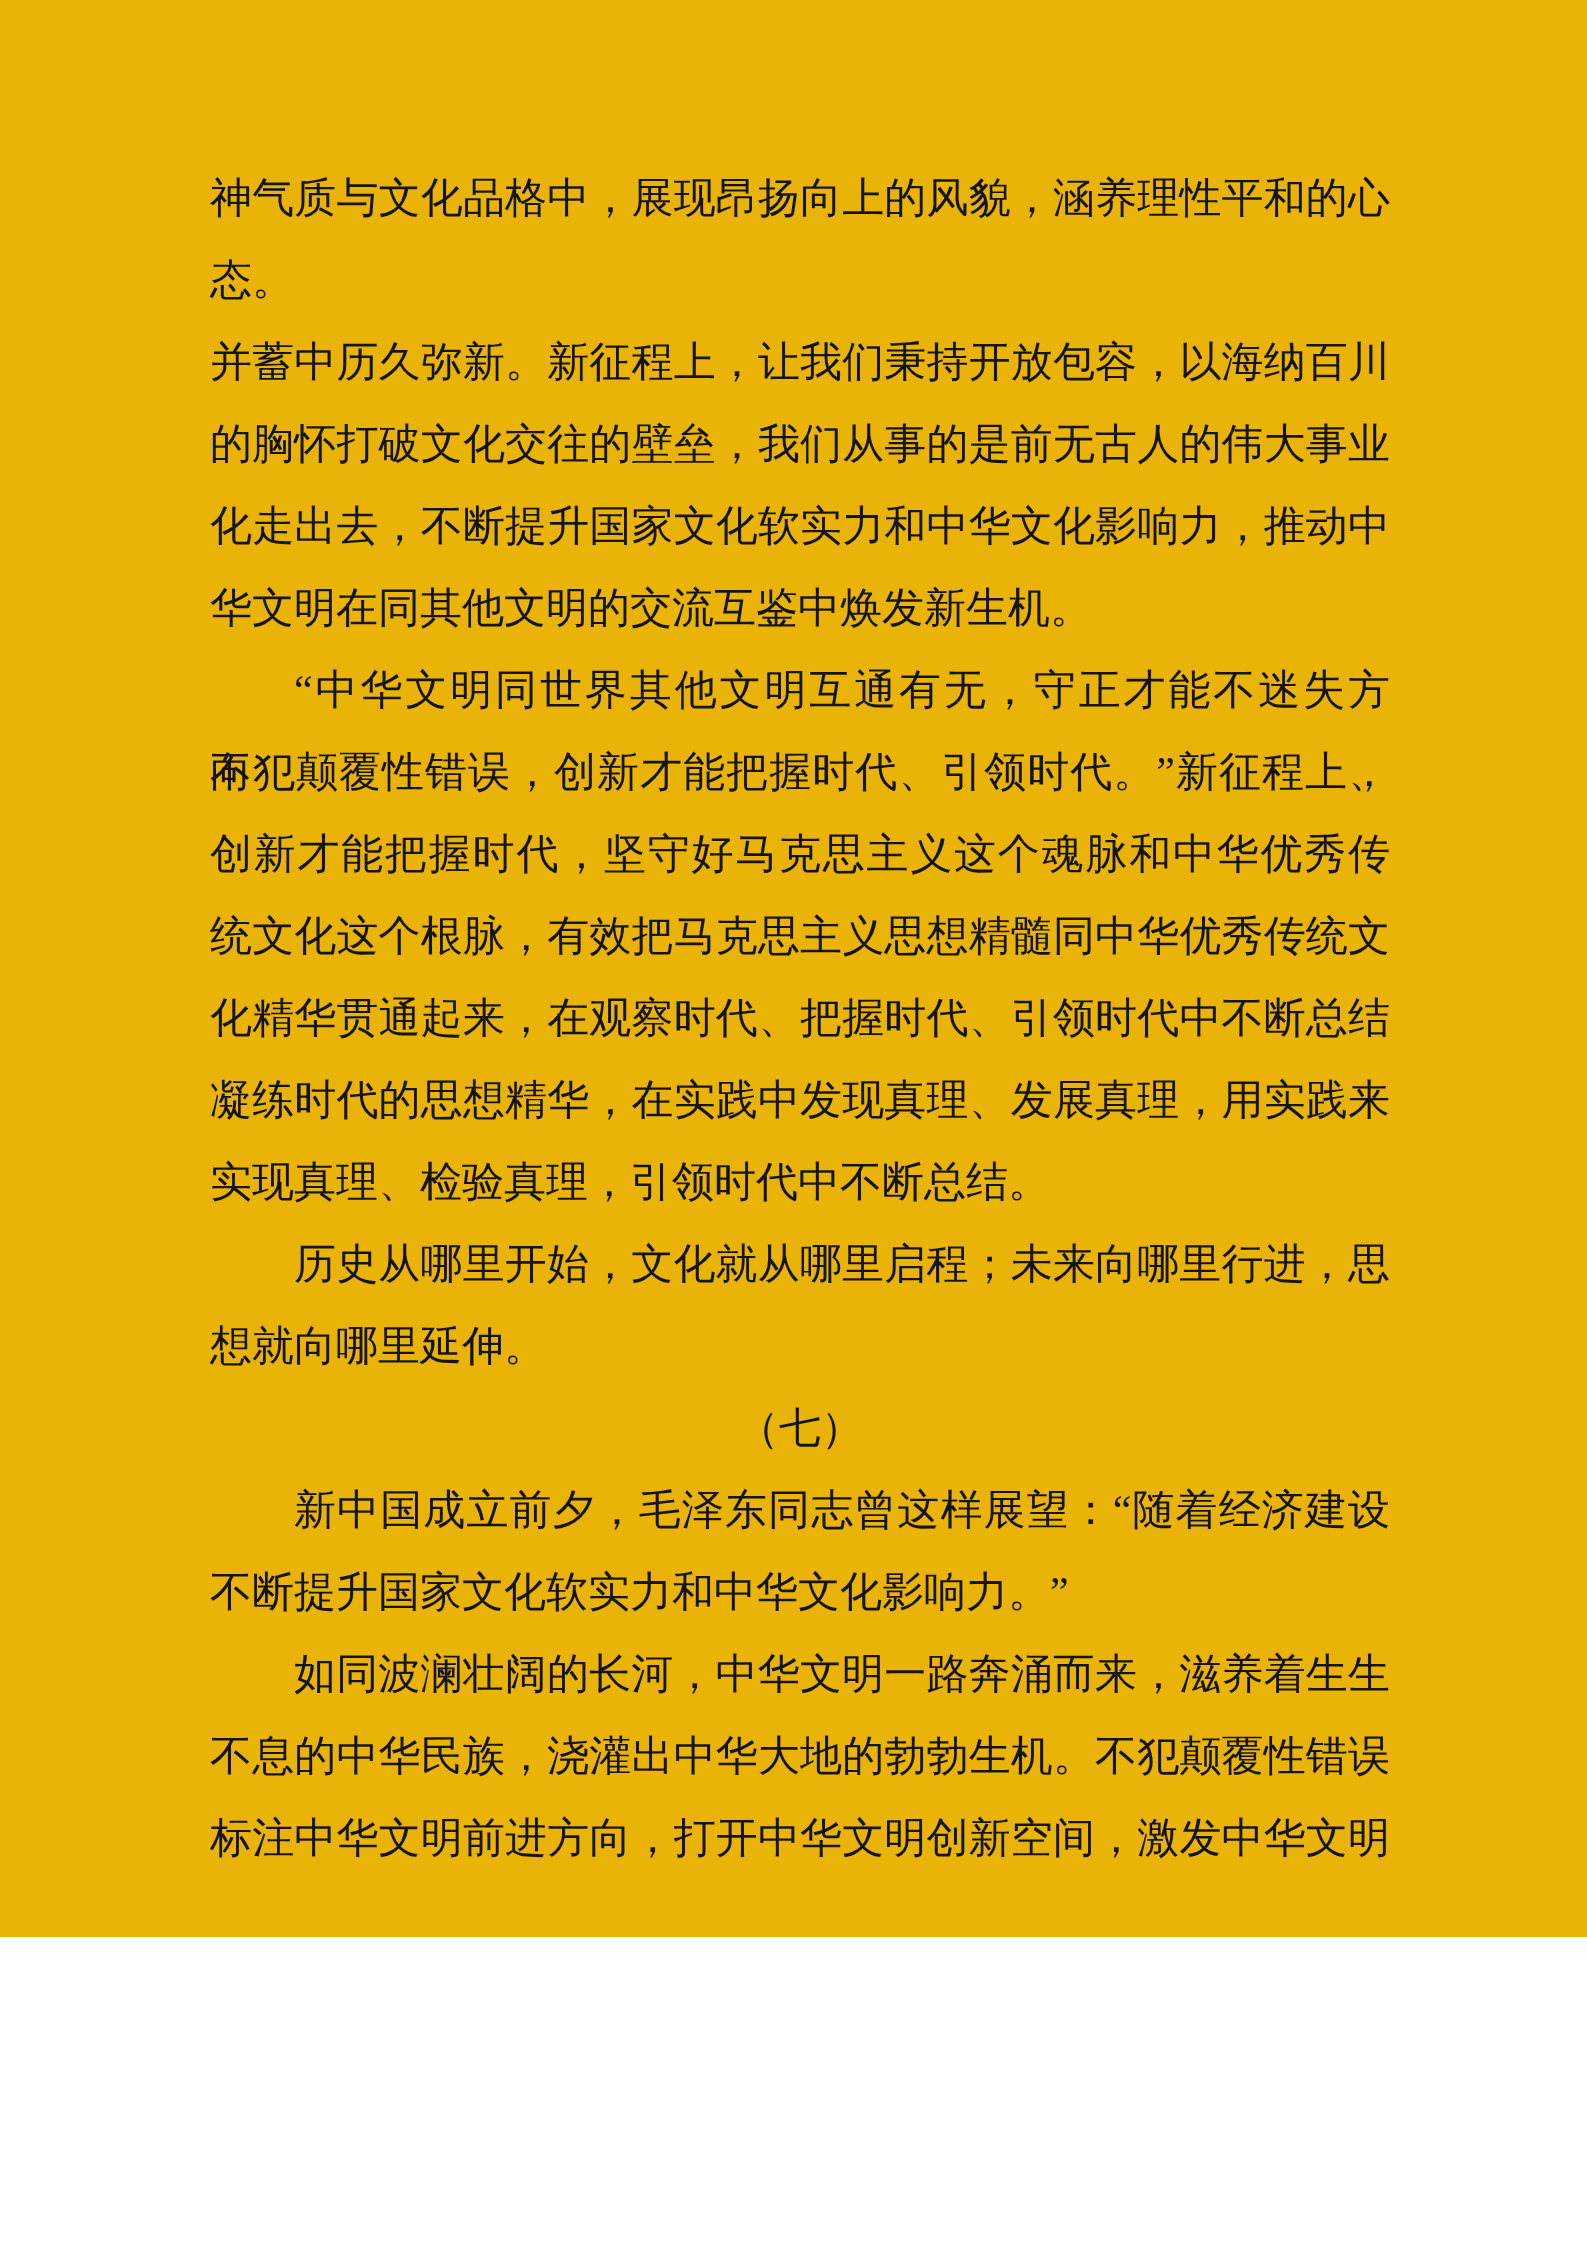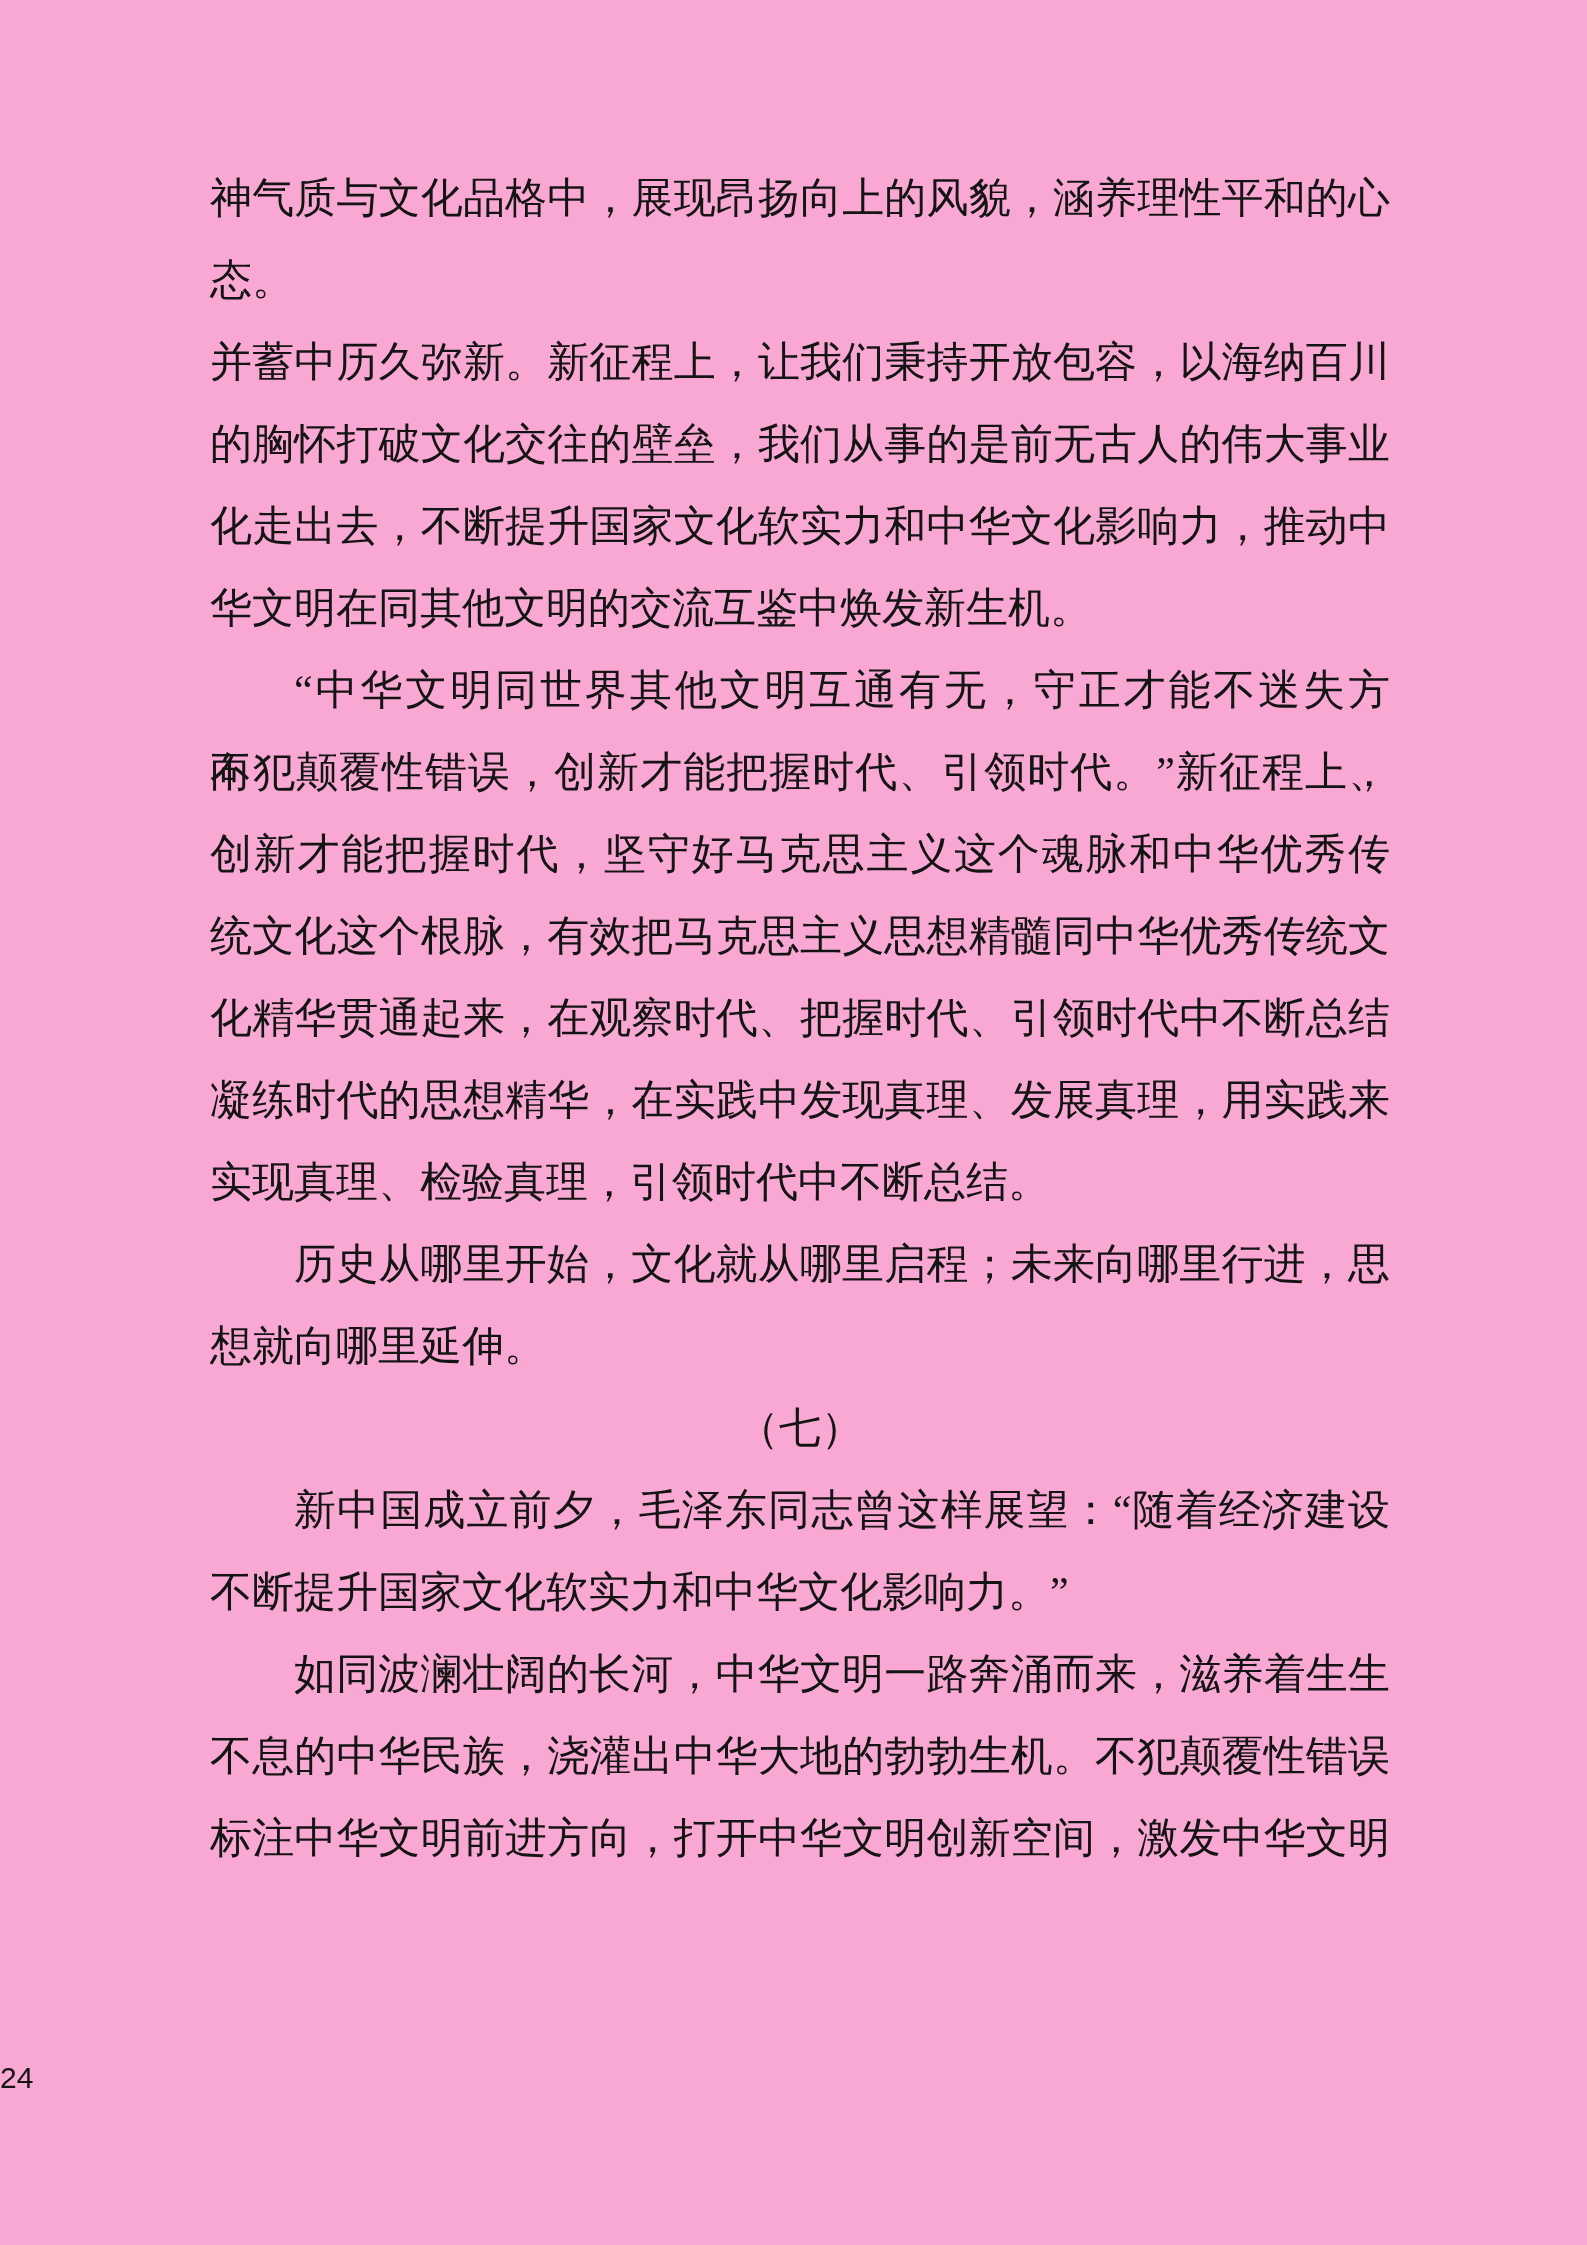--- a/index.html
+++ b/index.html
@@ -3,22 +3,22 @@
 <meta charset="utf-8">
 <style>
   html, body {
     margin: 0;
     padding: 0;
     background: #ffffff;
   }
   .page {
     position: relative;
     width: 1587px;
-    height: 2245px;
-    background: #f9a8d4;
+    height: 1937px;
+    background: #eab308;
     font-family: "Liberation Serif", "DejaVu Serif", serif;
     color: #141414;
     overflow: hidden;
   }
   .text-block {
     position: absolute;
     left: 210px;
     top: 157px;
     width: 1180px;
   }

